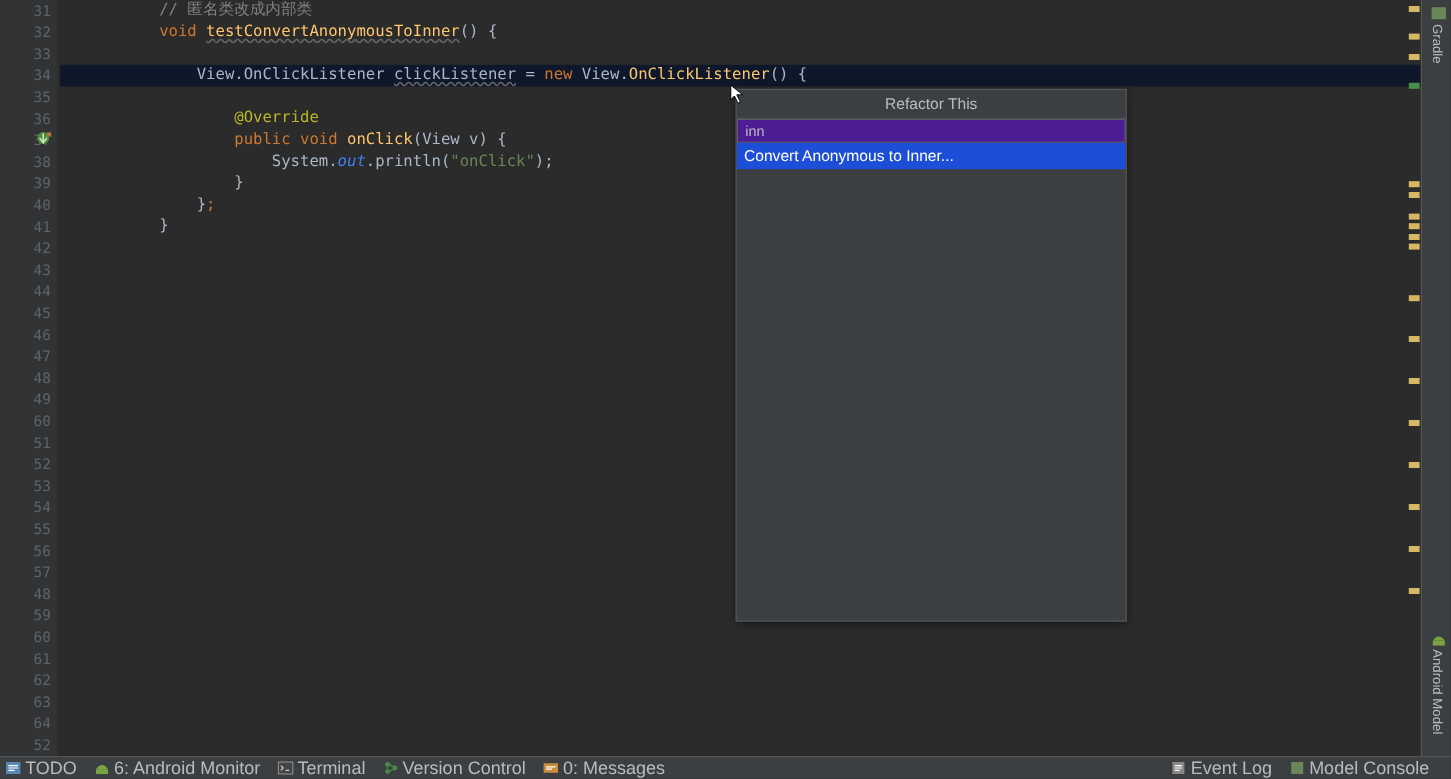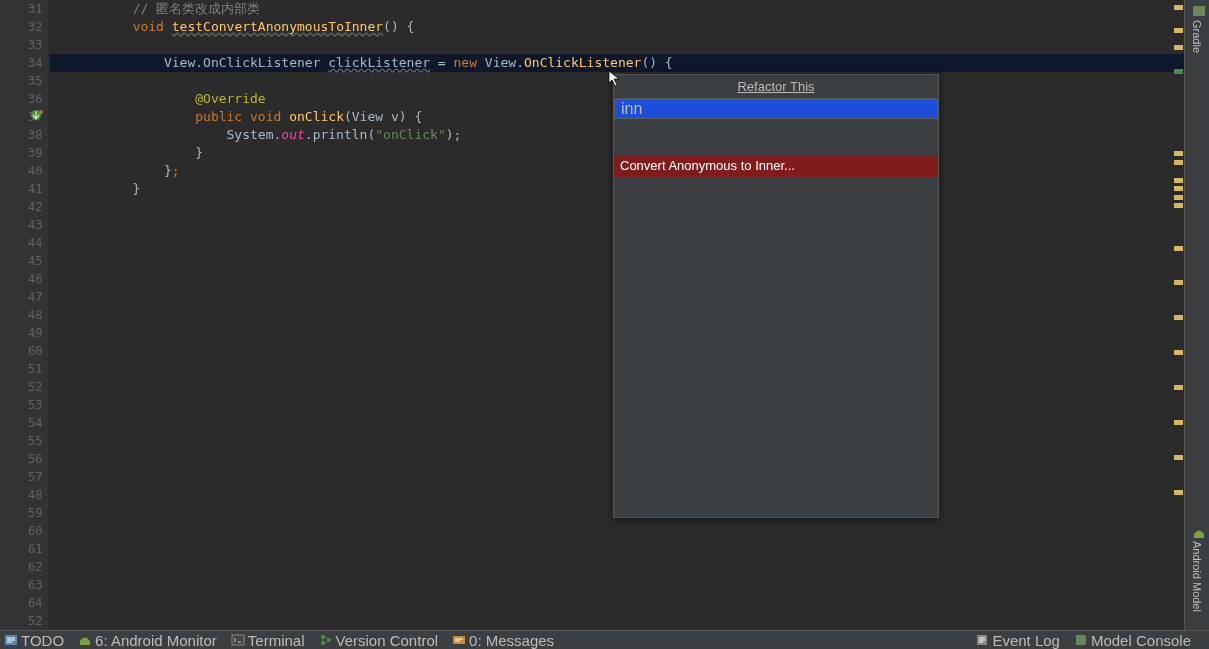--- a/index.html
+++ b/index.html
@@ -7,31 +7,31 @@
 .editor { position:absolute; top:0; left:0; right:25px; bottom:19px; background:#2b2b2b; }
 .gutter { position:absolute; top:0; left:0; width:48px; bottom:0; background:#313335; color:#606366; text-align:right; padding-right:8px; line-height:18px; font-size:12px; user-select:none; border-right:1px solid #313335;}
 .gutter div { height:18px;margin-left:28px; }
 .code { position:absolute; left:50px; top:0; right:0; bottom:0; line-height:18px; white-space:pre; font-size:13px; }
 .code-line { height:18px; padding-left:20px; }
 .code-line.hl { background:#0f172a; }
 .cmt { color:#808080; }
 .kw { color:#cc7832; }
 .ann { color:#bbb529; }
 .str { color:#6a8759; }
-.fld { color:#ec4899; font-style:italic; }
+.fld { color:#3b82f6; font-style:italic; }
 .mtd { color:#ffc66d; }
 .cls { color:#a9b7c6; }
 .ident-u { text-decoration:underline wavy #666; text-decoration-skip-ink:none; }
 .overr-icon { position:absolute; left:30px; top:108px; width:14px; height:14px; }
 
 .popup { position:absolute; left:613px; top:74px; width:326px; height:444px; background:#3c3f41; border:1px solid #555; box-shadow:0 2px 8px rgba(0,0,0,.5); font-family:"Helvetica Neue",Arial,sans-serif; }
-.popup-title { height:24px; line-height:24px; text-align:center; color:#bbbbbb; font-size:13px; border-bottom:1px solid #515151;text-decoration:underline; }
-.popup-search { height:20px; background:#1d4ed8; border:1px solid #5b5e60; margin:0; color:#bbbbbb; font-size:16px; padding:0 6px; line-height:18px; }
+.popup-title { height:24px; line-height:24px; text-align:center; color:#bbbbbb; font-size:13px; border-bottom:1px solid #515151; }
+.popup-search { height:20px; background:#4c1d95; border:1px solid #5b5e60; margin:0; color:#bbbbbb; font-size:12px; padding:0 6px; line-height:18px; }
 .popup-item { height:22px; line-height:22px; padding:0 6px; font-size:13px; color:#fff; }
-.popup-item.sel { background:#7f1d1d; color:#fff;margin-top:36px; }
+.popup-item.sel { background:#1d4ed8; color:#fff; }
 
 .right-rail { position:absolute; right:0; top:0; bottom:19px; width:25px; background:#3c3f41; border-left:1px solid #555; }
 .right-rail .tab-txt { writing-mode:vertical-rl; font-size:11px; color:#bbbbbb; font-family:Arial,sans-serif; }
 .right-rail .gradle-tab { position:absolute; top:4px; right:2px; }
 .right-rail .android-tab { position:absolute; top:525px; right:2px; }
 
 .marks { position:absolute; left:-12px; top:0; width:12px; }
 .mark { position:absolute; width:9px; height:5px; left:1px; }
 .mark.y { background:#d6b864; }
 .mark.g { background:#4a8c4a; }

